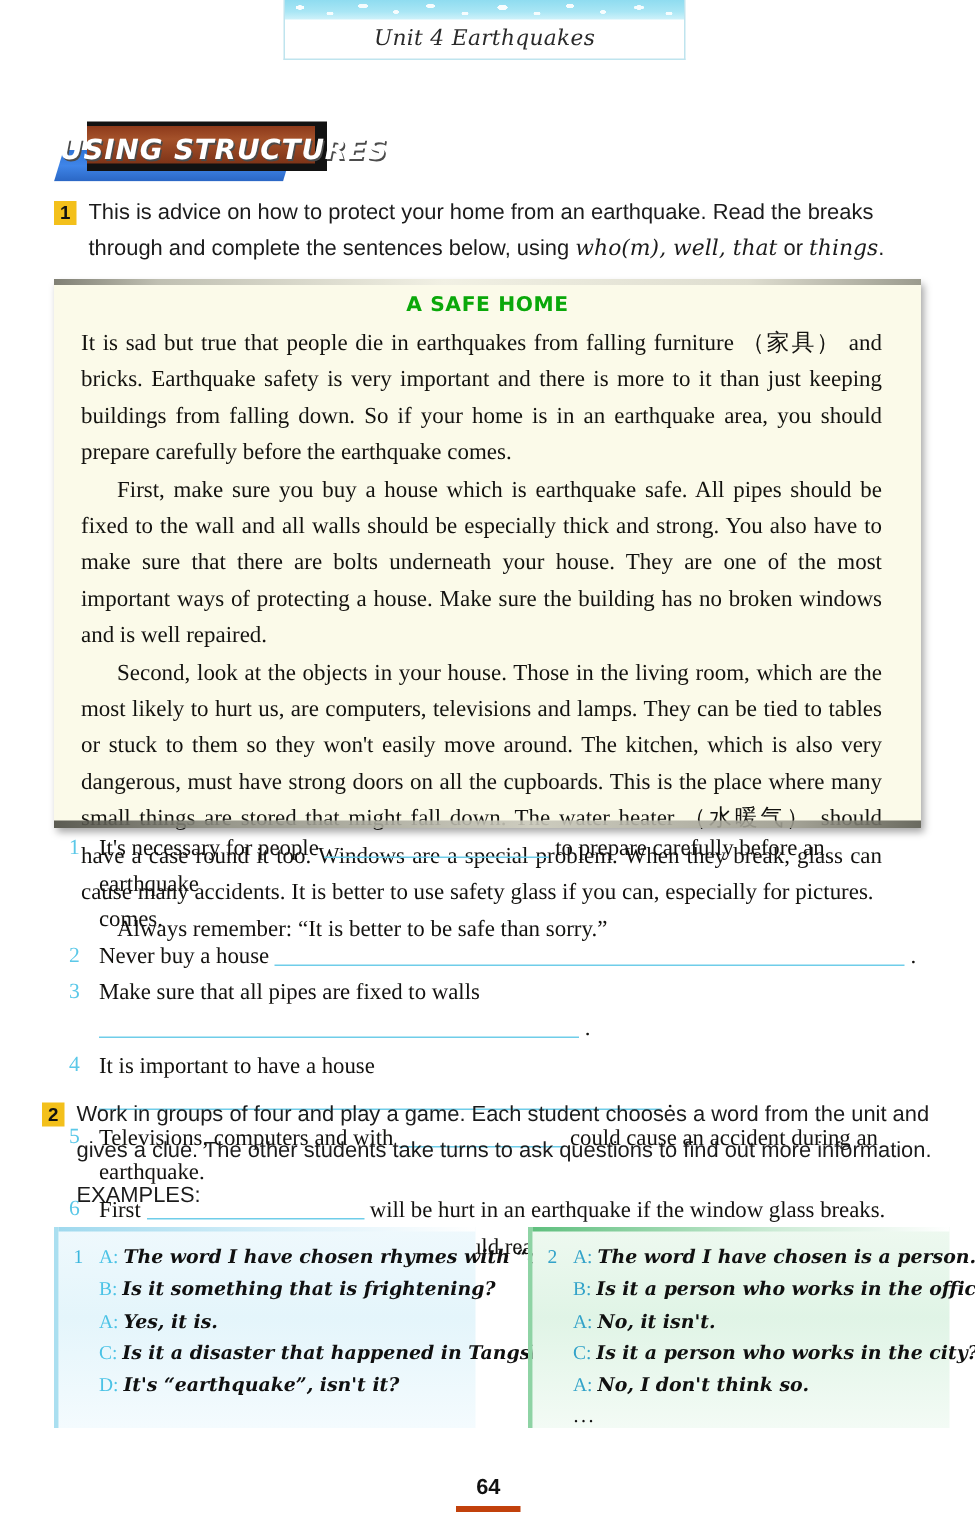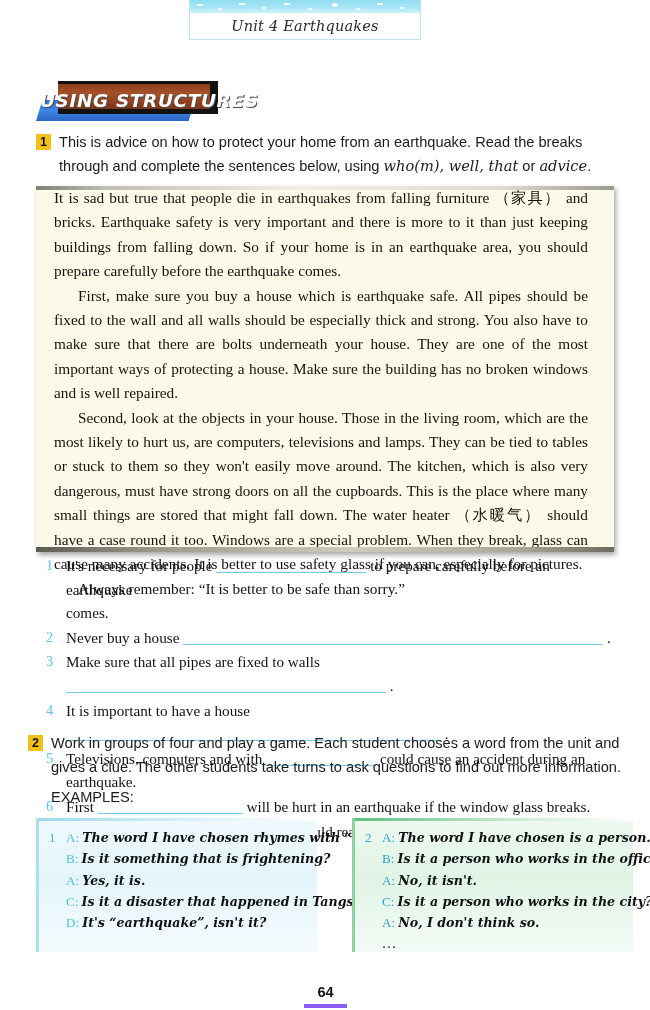--- a/index.html
+++ b/index.html
@@ -13,21 +13,21 @@
     position: relative;
     font-family: "Liberation Serif", serif;
     overflow: hidden;
   }
 
   
   #page-header {
     position: absolute;
     left: 189px;
     top: 0;
-    width: 232px;
+    width: 268px;
     height: 40px;
     box-sizing: border-box;
     border: 1px solid #bfe4ee;
     border-top: none;
     background: #ffffff;
   }
   #page-header .bubbles {
     position: absolute;
     left: 0; right: 0; top: 0;
     height: 13px;
@@ -258,21 +258,21 @@
   }
 
   
   #page-number {
     position: absolute;
     left: 304px;
     top: 983px;
     width: 43px;
     height: 21px;
     background: #ffffff;
-    border-bottom: 4px solid #8b5cf6;
+    border-bottom: 4px solid #c2410c;
     font-family: "Liberation Sans", sans-serif;
     font-weight: bold;
     font-size: 14.5px;
     line-height: 19px;
     text-align: center;
     color: #111111;
   }
 </style>
 </head>
 <body>
@@ -286,26 +286,27 @@
   <div class="blue-slab"></div>
   <div class="dark-slab"></div>
   <div class="rust-slab"></div>
   <div class="banner-label">USING STRUCTURES</div>
 </div>
 
 <div class="exercise" id="exercise-1-prompt" style="left:36px; top:130px; width:580px;">
   <div class="ex-num">1</div>
   <div class="ex-body">
     <span>This is advice on how to protect your home from an earthquake. Read the breaks</span><br>
-    <span>through and complete the sentences below, using </span><i>who(m), well, that</i><span> or </span><i>advice</i><span>.</span>
+    <span>through and complete the sentences below, using </span><i>who(m), well, that</i><span> or </span><i>things</i><span>.</span>
   </div>
 </div>
 
 <div id="passage-card">
   <div class="edge-top"></div>
+  <h2>A SAFE HOME</h2>
   <p class="para">It is sad but true that people die in earthquakes from falling furniture （家具） and bricks. Earthquake safety is very important and there is more to it than just keeping buildings from falling down. So if your home is in an earthquake area, you should prepare carefully before the earthquake comes.</p>
   <p class="para indent">First, make sure you buy a house which is earthquake safe. All pipes should be fixed to the wall and all walls should be especially thick and strong. You also have to make sure that there are bolts underneath your house. They are one of the most important ways of protecting a house. Make sure the building has no broken windows and is well repaired.</p>
   <p class="para indent">Second, look at the objects in your house. Those in the living room, which are the most likely to hurt us, are computers, televisions and lamps. They can be tied to tables or stuck to them so they won't easily move around. The kitchen, which is also very dangerous, must have strong doors on all the cupboards. This is the place where many small things are stored that might fall down. The water heater （水暖气） should have a case round it too. Windows are a special problem. When they break, glass can cause many accidents. It is better to use safety glass if you can, especially for pictures.</p>
   <p class="para indent">Always remember: “It is better to be safe than sorry.”</p>
   <div class="edge-bottom"></div>
 </div>
 
 <div id="blank-list">
     <div class="bl-row"><span class="bl-num">1</span><span>It's necessary for people </span><span class="blank" style="width: 150px;"></span><span> to prepare carefully before an earthquake</span><br><span>comes.</span></div>
     <div class="bl-row"><span class="bl-num">2</span><span>Never buy a house </span><span class="blank" style="width: 420px;"></span><span> .</span></div>

